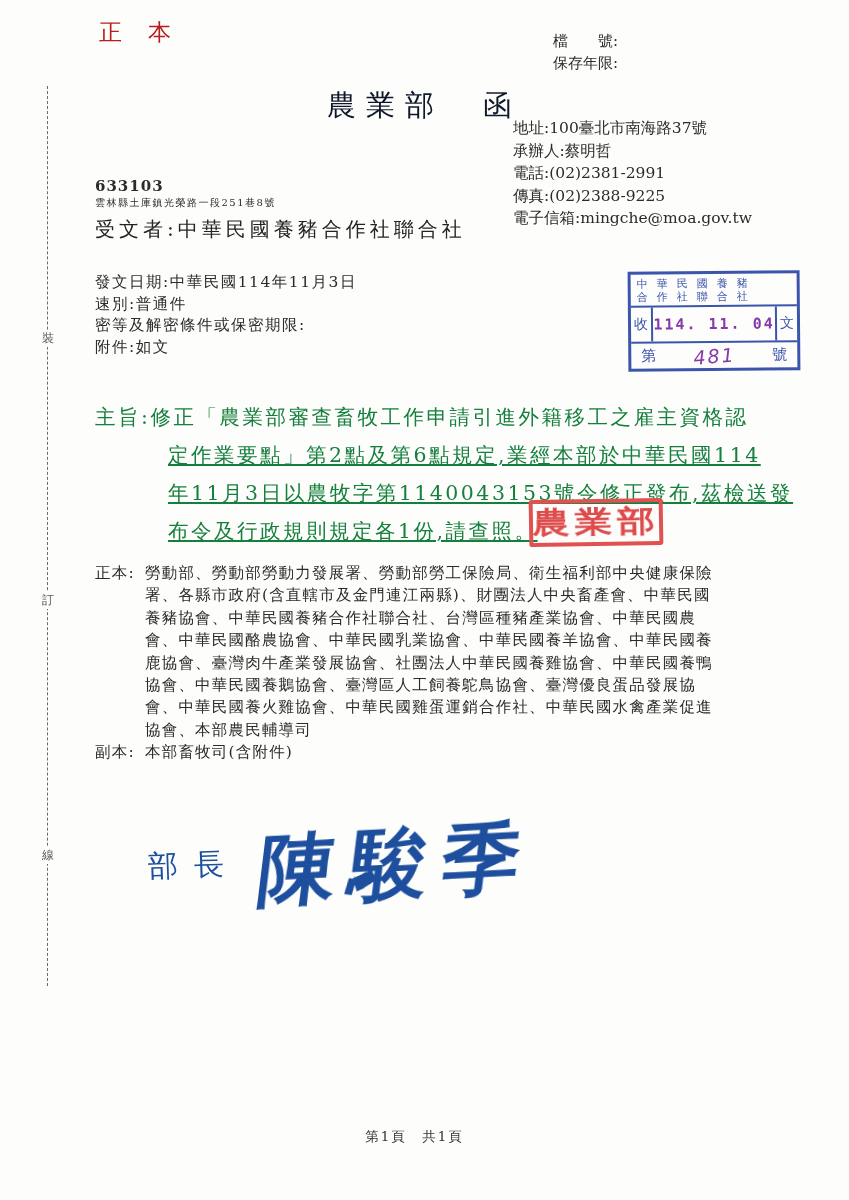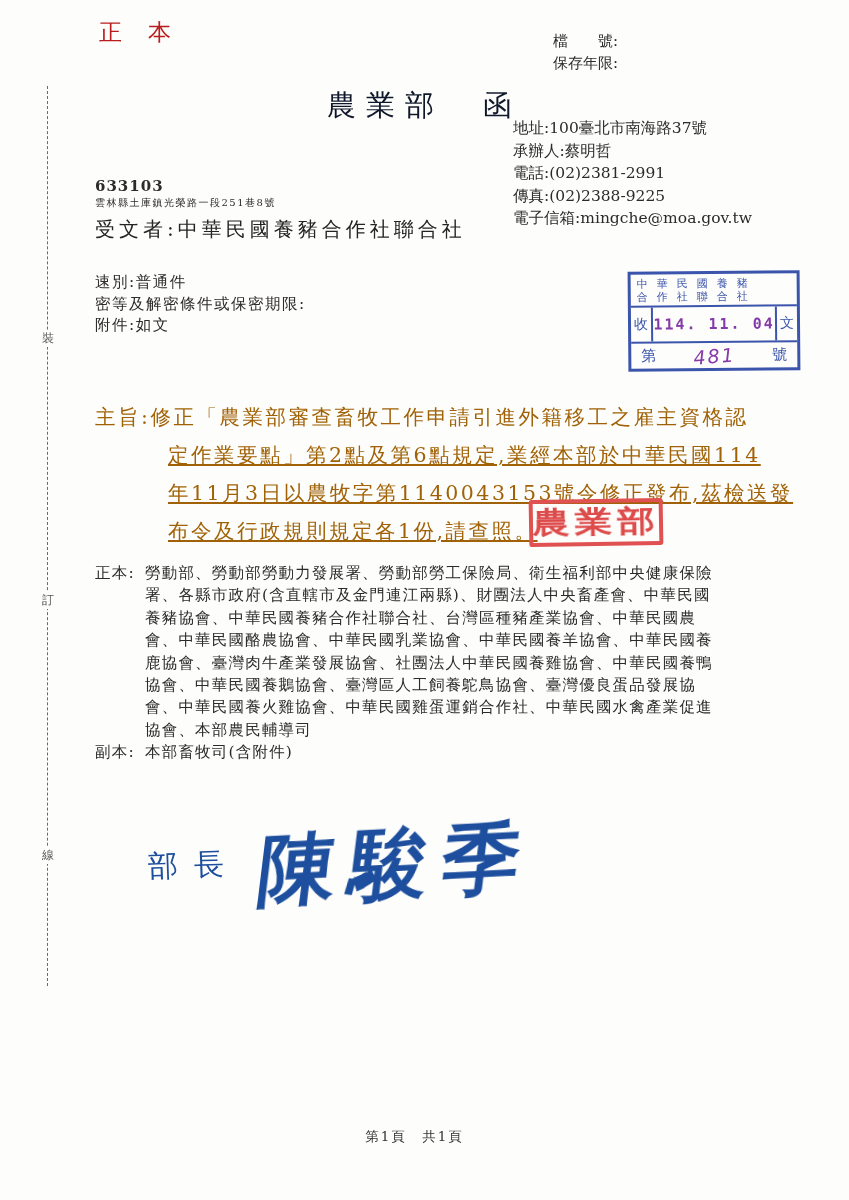--- a/index.html
+++ b/index.html
@@ -40,21 +40,21 @@
   .stamp-side.r { border-left:2px solid #3c55ac; }
   .stamp-date { flex:1; display:flex; align-items:center; justify-content:center;
     font-family:"DejaVu Sans Mono","Liberation Mono",monospace;
     font-size:15px; font-weight:bold; letter-spacing:2px; color:#8639a8; }
   .stamp-bottom { height:25px; display:flex; align-items:center; justify-content:space-between;
     padding:0 10px; font-size:15px; }
   .stamp-number { color:#8639a8; font-size:19px; font-style:italic;
     font-family:"DejaVu Sans","Liberation Sans",sans-serif; transform:rotate(-4deg); letter-spacing:2px; }
   
   .subject { position:absolute; left:95px; top:398px; width:690px; font-size:20.5px;
-    line-height:38px; letter-spacing:2.5px; color:#a16207; }
+    line-height:38px; letter-spacing:2.5px; color:#15803d; }
   .subject .line { white-space:nowrap; }
   .subject .indent { padding-left:73px;text-decoration:underline; }
   .seal {
     position:absolute; left:529px; top:499px; width:134px; height:47px;
     border:4px solid #e05252; color:#dd4b4b; display:flex; align-items:center; justify-content:center;
     transform:rotate(-1deg); border-radius:3px;
   }
   .seal-text { font-size:30px; font-weight:bold; letter-spacing:4px; transform:scaleX(1.25);
     white-space:nowrap; filter:blur(0.4px); }
   
@@ -96,20 +96,21 @@
     <div>電話:(02)2381-2991</div>
     <div>傳真:(02)2388-9225</div>
     <div>電子信箱:mingche@moa.gov.tw</div>
   </div>
 
   <div class="zipcode">633103</div>
   <div class="recv-address">雲林縣土庫鎮光榮路一段251巷8號</div>
   <div class="recipient-name">受文者:中華民國養豬合作社聯合社</div>
 
   <div class="meta">
+    <div>發文日期:中華民國114年11月3日</div>
     <div>速別:普通件</div>
     <div>密等及解密條件或保密期限:</div>
     <div>附件:如文</div>
   </div>
 
   <div class="stamp">
     <div class="stamp-header">
       <div>中華民國養豬</div>
       <div>合作社聯合社</div>
     </div>

